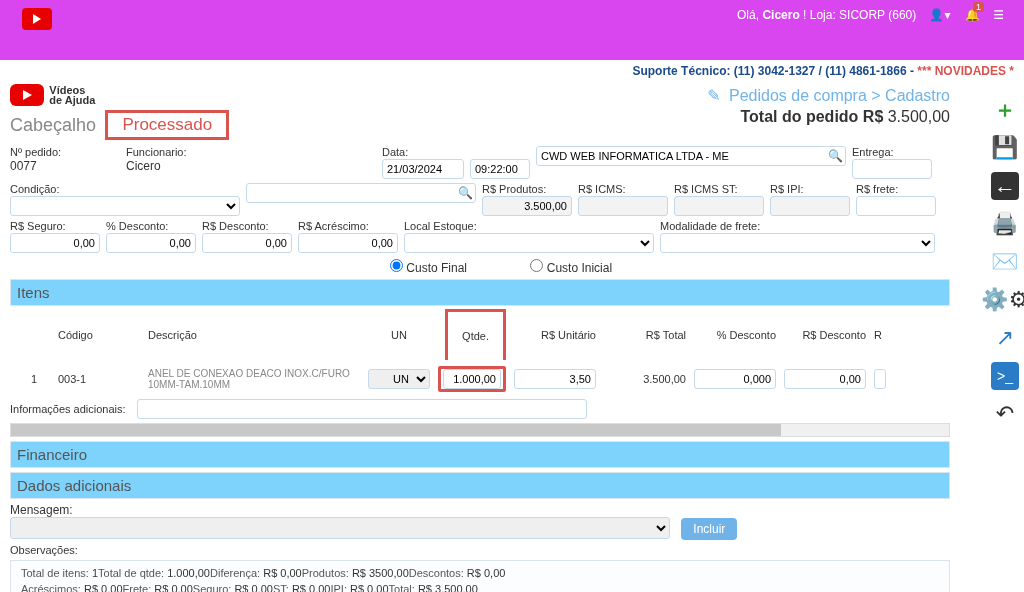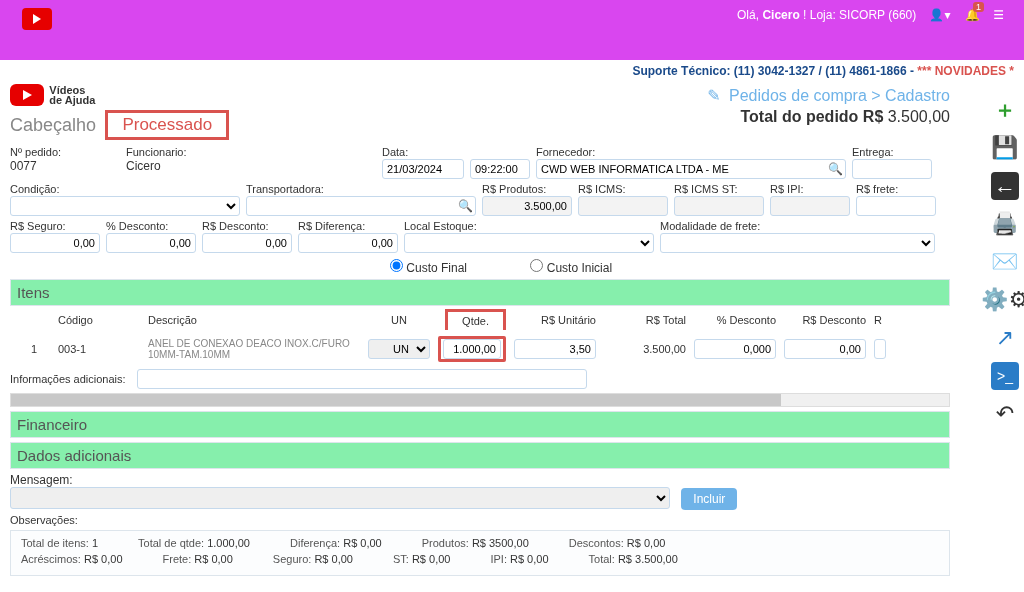--- a/index.html
+++ b/index.html
@@ -30,39 +30,39 @@
 .form-grid { display: flex; flex-wrap: wrap; gap: 4px 6px; margin-top: 6px; }
 .fcol { display: flex; flex-direction: column; }
 .fcol label { font-size: 11px; color: #333; margin-bottom: 1px; }
 .fcol input, .fcol select { border: 1px solid #c5d9ec; border-radius: 3px; padding: 2px 4px; font-size: 11px; height: 20px; background: #fff; }
 .ro { background: #f3f3f3 !important; }
 .search-wrap { position: relative; }
 .search-wrap .mag { position: absolute; right: 3px; top: 3px; color: #888; font-size: 12px; pointer-events: none; }
 input.ra { text-align: right; }
 .radio-row { margin: 6px 0 4px 380px; font-size: 12px; }
 .radio-row label { margin-right: 60px; }
-.section-h { background: #86efac; border: 1px solid #dde5ec; padding: 4px 6px; font-size: 15px; color: #555; margin-top: 4px; }
+.section-h { background: #7dd3fc; border: 1px solid #dde5ec; padding: 4px 6px; font-size: 15px; color: #555; margin-top: 4px; }
 .items-head, .items-row { display: flex; align-items: center; padding: 3px 4px; font-size: 11px; }
 .items-head { color: #333; font-weight: normal; }
 .items-head > div, .items-row > div { padding: 0 4px; }
 .c-num{width:40px;text-align:center;} .c-cod{width:90px;} .c-desc{width:220px;} .c-un{width:70px;} .c-qtd{width:76px;text-align:right;} .c-unit{width:90px;text-align:right;} .c-tot{width:90px;text-align:right;} .c-pdesc{width:90px;text-align:right;} .c-rdesc{width:90px;text-align:right;} .c-r{width:20px;}
 .items-row input, .items-row select { border: 1px solid #c5d9ec; border-radius: 3px; padding: 2px 4px; font-size: 11px; height: 20px; width: 100%; text-align: right; }
 .items-row .c-desc { color: #888; font-size: 10px; line-height: 11px; }
 .qtd-hl { border: 3px solid #d9534f; padding: 0px 2px; border-radius: 2px; }
 .info-row { margin: 4px 0; }
 .info-row label { font-size: 11px; margin-right: 8px; }
 .info-row input { border: 1px solid #c5d9ec; border-radius: 3px; height: 20px; width: 450px; padding: 2px 4px; font-size: 11px; }
 .hscroll { height: 14px; background: #f0f0f0; border: 1px solid #ddd; position: relative; }
 .hscroll .thumb { position: absolute; left: 0; top: 0; height: 100%; width: 770px; background: #c8c8c8; }
 .msg-row { margin: 4px 0; }
 .msg-row select { width: 660px; height: 22px; border: 1px solid #c5d9ec; border-radius: 3px; }
 .incluir-btn { background: #6fb3e8; color: #fff; border: none; border-radius: 4px; padding: 4px 12px; font-size: 12px; margin-left: 8px; cursor: pointer; }
 .obs-label { font-size: 11px; margin-top: 4px; display: block; }
 .totals-box { border: 1px solid #dde5ec; background: #fcfdfe; padding: 6px 10px; margin-top: 4px; }
-.totals-row { display: flex; gap: 40px; font-size: 11px; margin-bottom: 4px; flex-wrap: wrap; }
+.totals-row { display: flex; font-size: 11px; margin-bottom: 4px; flex-wrap: wrap; }
 .totals-row .lbl { color: #555; }
 .sidebar { position: absolute; right: 0; top: 96px; width: 38px; display: flex; flex-direction: column; gap: 10px; align-items: center; }
 .sidebar .sicon { width: 28px; height: 28px; display: flex; align-items: center; justify-content: center; font-size: 22px; cursor: pointer; }
 .green { color: #2e9e2e; font-weight: bold; font-size: 28px; }
 .blue { color: #2a7cc7; }
 .dark { color: #333; }
 .main-wrap { display: flex; }
 .main-left { width: 960px; }
 </style>
 </head>
@@ -115,34 +115,32 @@
           </div>
     <div class="fcol" style="width:82px">
             <label>Data:</label>
             <input value="21/03/2024" style="">
           </div>
     <div class="fcol" style="width:60px">
             <label>&nbsp;</label>
             <input value="09:22:00" style="">
           </div>
     <div class="fcol" style="width:310px">
-            <label>Fornecedor:</label>
       <div class="search-wrap"><input style="width: 100%;" value="CWD WEB INFORMATICA LTDA - ME"><span class="mag">🔍</span></div>
     </div>
     <div class="fcol" style="width:80px">
             <label>Entrega:</label>
             <input style="">
           </div>
 
     <div class="fcol" style="width:230px">
             <label>Condição:</label>
             <select><option></option></select>
           </div>
     <div class="fcol" style="width:230px">
-            <label>Transportadora:</label>
       <div class="search-wrap"><input style="width: 100%;"><span class="mag">🔍</span></div>
     </div>
     <div class="fcol" style="width:90px">
             <label>R$ Produtos:</label>
             <input class="ra ro" readonly="" value="3.500,00" style="">
           </div>
     <div class="fcol" style="width:90px">
             <label>R$ ICMS:</label>
             <input class="ra ro" readonly="" style="">
           </div>
@@ -165,21 +163,21 @@
           </div>
     <div class="fcol" style="width:90px">
             <label>% Desconto:</label>
             <input class="ra" value="0,00" style="">
           </div>
     <div class="fcol" style="width:90px">
             <label>R$ Desconto:</label>
             <input class="ra" value="0,00" style="">
           </div>
     <div class="fcol" style="width:100px">
-            <label>R$ Diferença:</label>
+            <label>R$ Acréscimo:</label>
             <input class="ra" value="0,00" style="">
           </div>
     <div class="fcol" style="width:250px">
             <label>Local Estoque:</label>
             <select><option></option></select>
           </div>
     <div class="fcol" style="width:275px">
             <label>Modalidade de frete:</label>
             <select><option></option></select>
           </div>
@@ -189,21 +187,21 @@
     <label><input type="radio" name="custo" checked="" style=""> <span>Custo Final</span></label>
     <label><input type="radio" name="custo" style=""> <span>Custo Inicial</span></label>
   </div>
 
   <div class="section-h">Itens</div>
   <div class="items-head">
     <div class="c-num"></div>
     <div class="c-cod">Código</div>
     <div class="c-desc">Descrição</div>
     <div class="c-un" style="text-align:center">UN</div>
-    <div class="c-qtd"><span style="border:3px solid #d9534f;border-bottom:none;padding:3px 14px;display:inline-block">Qtde.</span></div>
+    <div class="c-qtd"><span style="border:3px solid #d9534f;border-bottom:none;padding:18px 14px;display:inline-block">Qtde.</span></div>
     <div class="c-unit">R$ Unitário</div>
     <div class="c-tot">R$ Total</div>
     <div class="c-pdesc">% Desconto</div>
     <div class="c-rdesc">R$ Desconto</div>
     <div class="c-r">R</div>
   </div>
   <div class="items-row">
     <div class="c-num">1</div>
     <div class="c-cod">003-1</div>
     <div class="c-desc">ANEL DE CONEXAO DEACO INOX.C/FURO 10MM-TAM.10MM</div>

